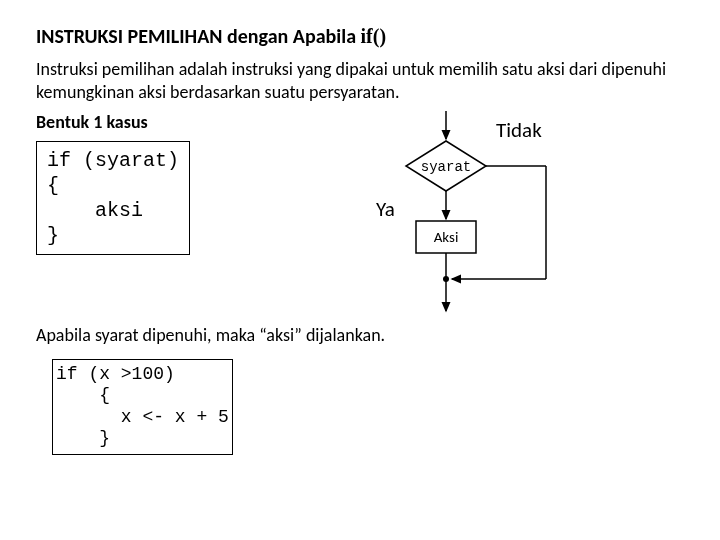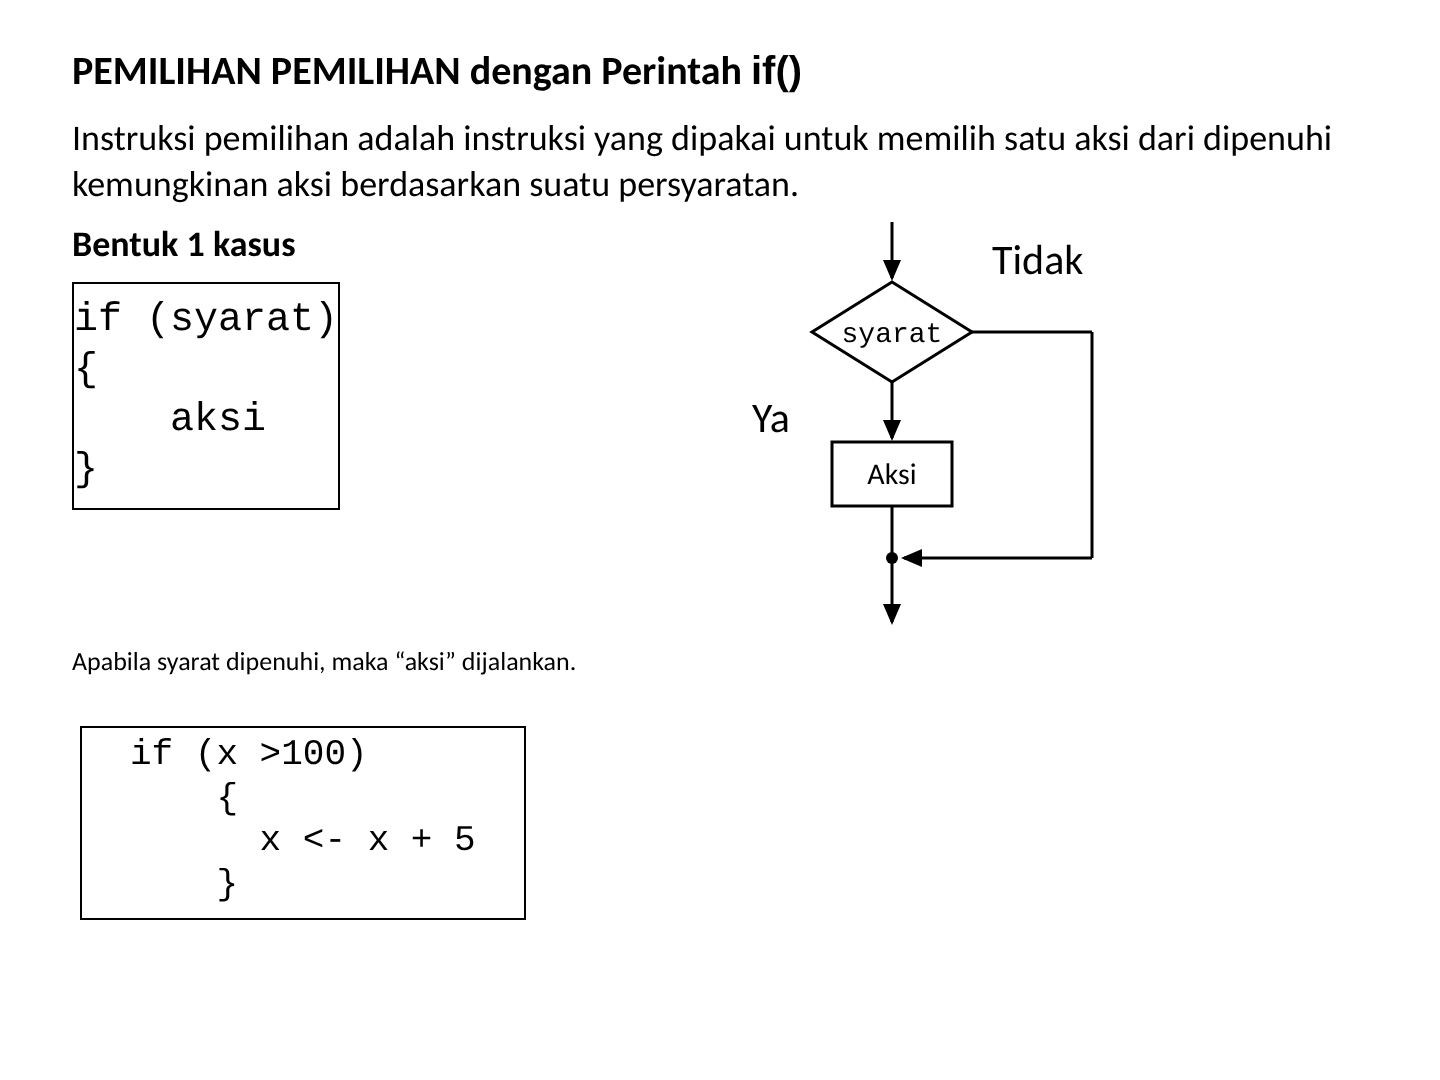--- a/index.html
+++ b/index.html
@@ -12,21 +12,21 @@
     height: 540px;
     box-sizing: border-box;
     background: #fff;
   }
   .title {
     font-weight: bold;
     font-size: 20px;
     margin-bottom: 10px;
   }
   .title-code {
-    font-family: Liberation Sans, sans-serif;
+    font-family: Liberation Serif, serif;
     font-weight: bold;
     text-align: right;
   }
   .intro {
     font-size: 18px;
     line-height: 1.25;
     margin-bottom: 8px;
   }
   .row {
     display: flex;
@@ -36,53 +36,53 @@
     margin-bottom: 8px;
   }
   .leftcol { width: 280px; }
   .subtitle {
     font-weight: bold;
     font-size: 18px;
     margin-bottom: 8px;
   }
   .codebox {
     border: 1.5px solid #000;
-    padding: 6px 0;
+    padding: 6px 10px;
     font-family: "Courier New", monospace;
     font-size: 20px;
     white-space: pre;
     line-height: 1.25;
     display: inline-block;
   }
   .diagram { position: relative; width: 240px; height: 205px; }
   .lbl {
     position: absolute;
     font-size: 21px;
     font-family: Calibri, Arial, sans-serif;
   }
-  .explain { font-size: 13px; margin-top: 4px; margin-bottom: 23px; line-height: 1.25; }
+  .explain { font-size: 18px; margin-top: 4px; margin-bottom: 12px; line-height: 1.25; }
   .bold { font-weight: bold; }
   .codebox2 {
     border: 1.5px solid #000;
-    padding: 4px 24px;
+    padding: 4px 3px;
     font-family: "Courier New", monospace;
     font-size: 18px;
     white-space: pre;
     line-height: 1.2;
     display: inline-block;
-    margin-left: 4px;
+    margin-left: 16px;
   }
 </style>
 </head>
 <body>
 
 
 
 <div class="title">
-  <span>PEMILIHAN PEMILIHAN dengan Perintah </span><span class="title-code">if()</span>
+  <span>INSTRUKSI PEMILIHAN dengan Apabila </span><span class="title-code">if()</span>
 </div>
 
 <div class="intro">Instruksi pemilihan adalah instruksi yang dipakai untuk memilih satu aksi dari dipenuhi kemungkinan aksi berdasarkan suatu persyaratan.</div>
 
 <div class="row">
   <div class="leftcol">
     <div class="subtitle">Bentuk 1 kasus</div>
     <div class="codebox">if (syarat)
 {
     aksi

